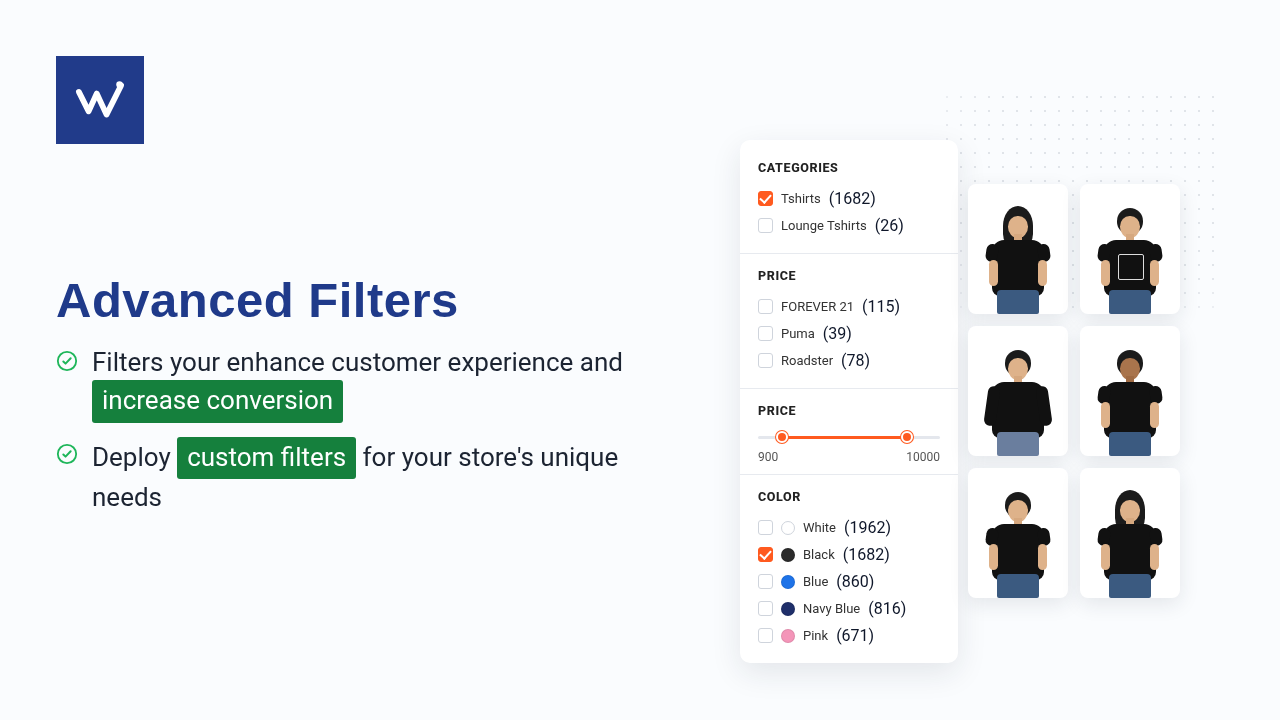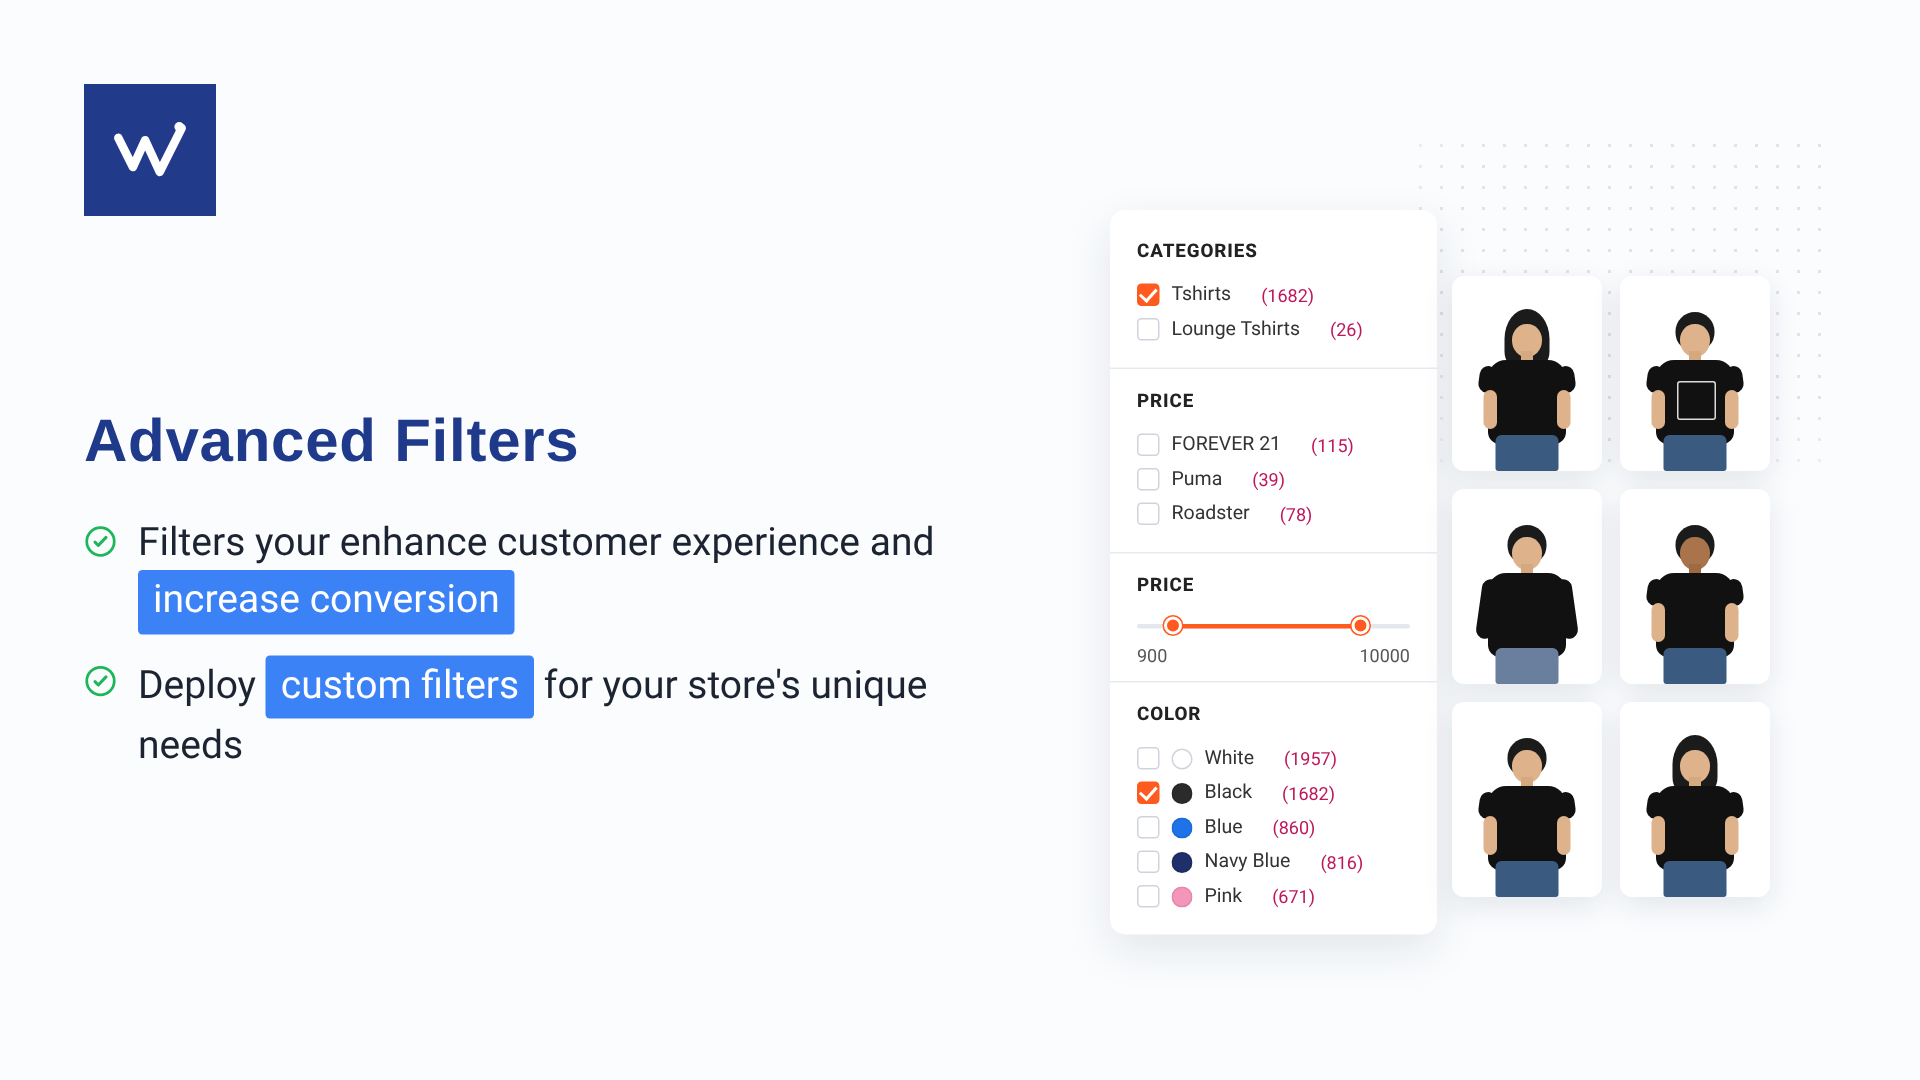--- a/index.html
+++ b/index.html
@@ -4,43 +4,43 @@
 <style>
   * { box-sizing: border-box; margin: 0; padding: 0; }
   html, body { width: 1280px; height: 720px; overflow: hidden; font-family: -apple-system, BlinkMacSystemFont, "Segoe UI", Roboto, Helvetica, Arial, sans-serif; background:#fafcfe; }
   .stage { position:relative; width:1280px; height:720px; background:#fafcfe; }
 
   
   .logo-box { position:absolute; left:56px; top:56px; width:88px; height:88px; background:#213b8a; display:flex; align-items:center; justify-content:center; }
   .logo-box svg { width:52px; height:52px; }
 
   
-  .headline { position:absolute; left:56px; top:272px; font-size:40px; font-weight:600; color:#1f3a8a; letter-spacing:0.5px; font-family: "Trebuchet MS", "Segoe UI", sans-serif; }
+  .headline { position:absolute; left:56px; top:272px; font-size:49px; font-weight:600; color:#1f3a8a; letter-spacing:0.5px; font-family: "Trebuchet MS", "Segoe UI", sans-serif; }
 
   .bullets { position:absolute; left:56px; top:330px; width:600px; }
   .bullet { display:flex; align-items:flex-start; gap:14px; margin-top:14px; }
   .bullet .check { flex:0 0 22px; margin-top:6px; }
   .bullet .text { font-size:26px; line-height:1.4; color:#1c2432; font-weight:400; }
-  .pill { display:inline-block; background:#3b82f6; color:#fff; border-radius:3px; padding:2px 10px 4px 10px; }
+  .pill { display:inline-block; background:#15803d; color:#fff; border-radius:3px; padding:2px 10px 4px 10px; }
 
   
   .dots { position:absolute; right:60px; top:90px; width:280px; height:220px;
     background-image: radial-gradient(#c8cdd6 1.2px, transparent 1.2px);
     background-size: 14px 14px; opacity:0.5;
     -webkit-mask-image: radial-gradient(ellipse 260px 200px at 60% 40%, #000 60%, transparent 100%);
             mask-image: radial-gradient(ellipse 260px 200px at 60% 40%, #000 60%, transparent 100%);
   }
 
   
   .panel { position:absolute; left:740px; top:140px; width:218px; background:#fff; border-radius:10px; box-shadow:0 10px 30px rgba(30,40,60,0.10); padding:20px 18px 14px 18px; }
   .sec-title { font-size:12.5px; font-weight:800; letter-spacing:0.6px; color:#222; margin-bottom:10px; }
   .sub { margin-top:6px; }
   .divider { height:1px; background:#e7eaef; margin:14px -18px; }
   .opt { display:flex; align-items:center; gap:8px; font-size:13px; color:#333; padding:4px 0; }
-  .opt .cnt { color:#be185d; font-size:12px;margin-left:12px; }
+  .opt .cnt { color:#0f172a; font-size:16px; }
   .cb { width:15px; height:15px; border:1.5px solid #cfd4dc; border-radius:3px; background:#fff; position:relative; flex:0 0 15px; }
   .cb.checked { background:#ff5a1f; border-color:#ff5a1f; }
   .cb.checked::after { content:""; position:absolute; left:3px; top:0px; width:5px; height:9px; border:2px solid #fff; border-top:none; border-left:none; transform:rotate(42deg); }
   .swatch { width:14px; height:14px; border-radius:50%; border:1px solid rgba(0,0,0,0.08); flex:0 0 14px; }
 
   
   .slider-wrap { margin-top:6px; }
   .slider { position:relative; height:18px; }
   .slider .rail { position:absolute; left:0; right:0; top:8px; height:3px; background:#e4e7ed; border-radius:2px; }
   .slider .track { position:absolute; top:8px; height:3px; background:#ff5a1f; border-radius:2px; }
@@ -161,21 +161,21 @@
     </div>
 
     <div class="divider" style="margin-top:10px"></div>
 
     <div class="sec-title">COLOR</div>
     <div class="sub">
       <div class="opt">
         <span class="cb"></span>
         <span class="swatch" style="background:#ffffff;border:1px solid #cfd4dc;"></span>
         <span>White</span>
-        <span class="cnt">(1957)</span>
+        <span class="cnt">(1962)</span>
       </div>
       <div class="opt">
         <span class="cb checked"></span>
         <span class="swatch" style="background:#2b2b2b;"></span>
         <span>Black</span>
         <span class="cnt">(1682)</span>
       </div>
       <div class="opt">
         <span class="cb"></span>
         <span class="swatch" style="background:#1e73e8;"></span>

